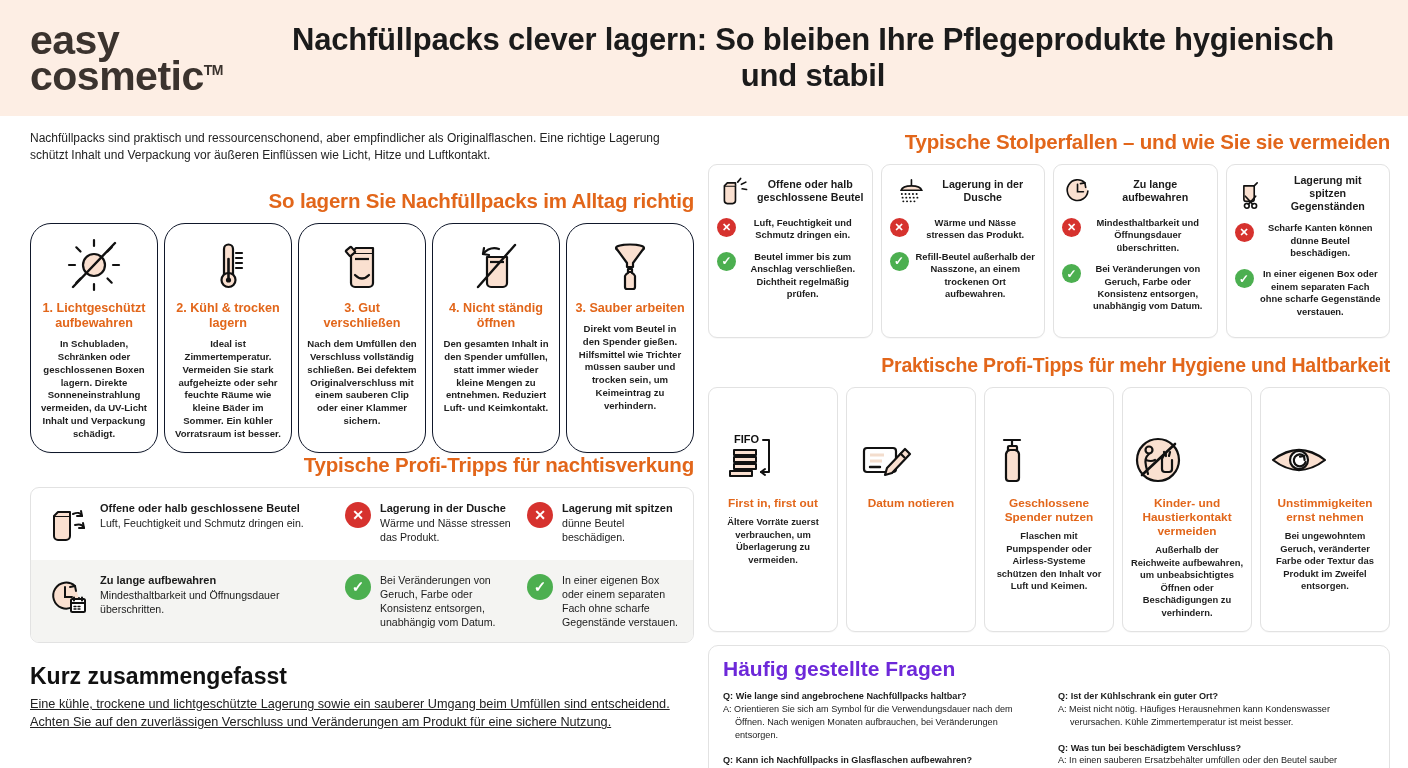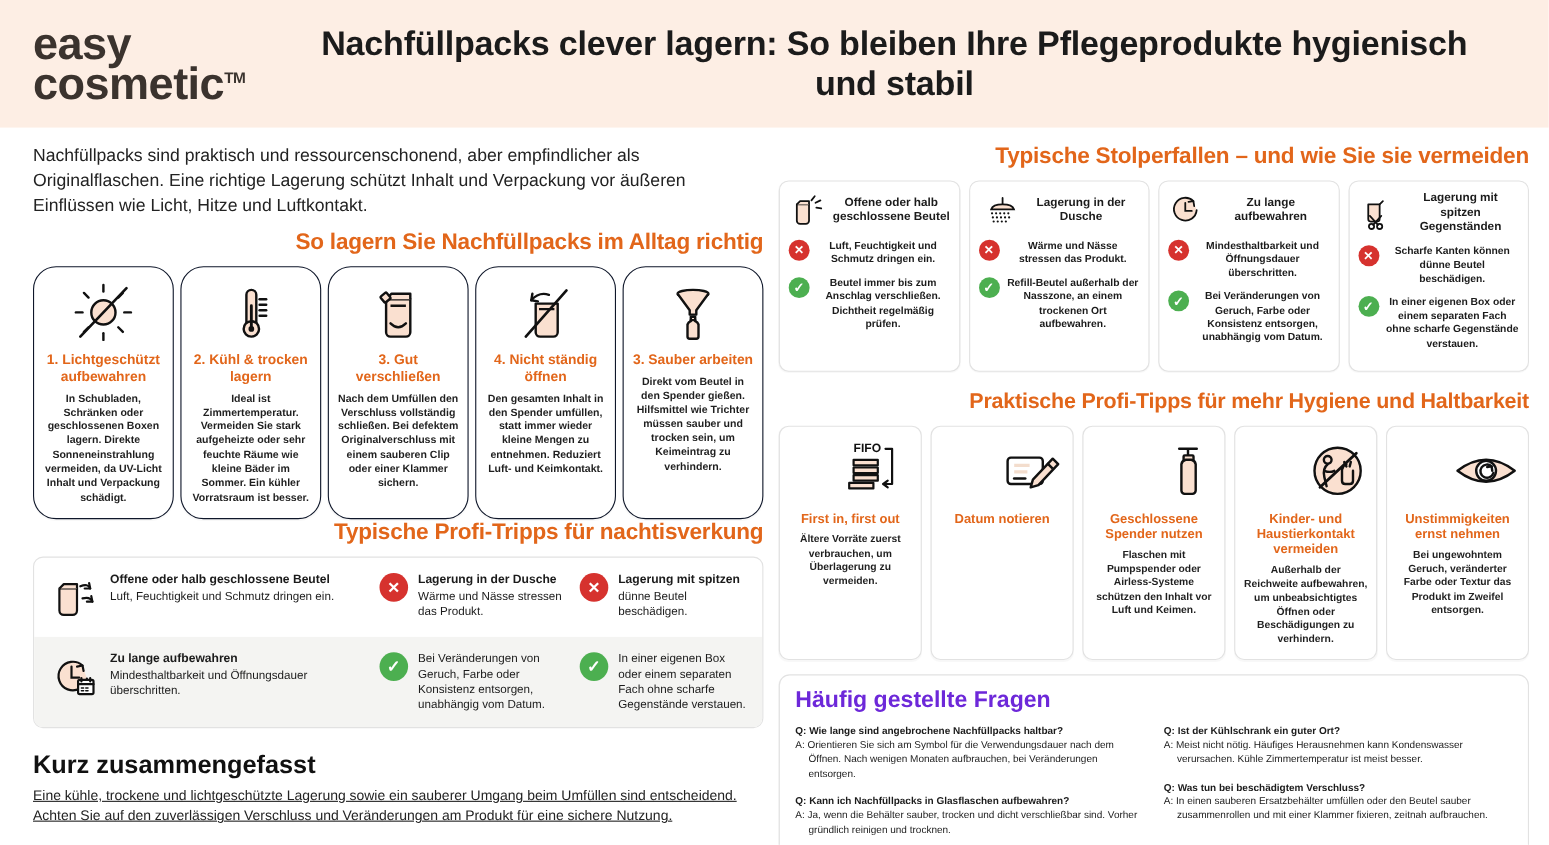--- a/index.html
+++ b/index.html
@@ -46,24 +46,24 @@
   .body {
     display: flex;
     gap: 14px;
     padding: 14px 14px 0 30px;
     height: 652px;
   }
   .col-left { width: 664px; flex: 0 0 664px; }
   .col-right { width: 682px; flex: 0 0 682px; }
 
   .intro {
-    font-size: 16px;
+    font-size: 12px;
     line-height: 1.45;
     color: #222;
-    margin-bottom: 8px;
+    margin-bottom: 24px;
   }
 
   h2.section {
     color: #e2661a;
     font-size: 20.5px;
     font-weight: 700;
     margin-bottom: 10px;
     letter-spacing: -0.2px;
     text-align: right;
   }
@@ -155,21 +155,21 @@
   .tip-card {
     flex: 1;
     background: #fff;
     border: 1px solid #e2e2e2;
     border-radius: 9px;
     padding: 10px 7px 12px;
     text-align: center;
     min-height: 188px;
     box-shadow: 0 1px 1px rgba(0,0,0,.03);
   }
-  .tip-card .ico { height: 60px; display:flex; align-items:center; justify-content:flex-end; }
+  .tip-card .ico { height: 60px; display:flex; align-items:center; justify-content:flex-start;margin-top:32px; }
   .tip-card h3 { color: #e2661a; font-size: 11.8px; font-weight: 700; line-height: 1.2; margin: 6px 0 6px; }
   .tip-card p { font-size: 9.4px; line-height: 1.33; font-weight: 700; color: #1f1f1f; }
 
   
   .faq {
     margin-top: 13px;
     border: 1px solid #e2e2e2;
     border-radius: 10px;
     background: #fff;
     padding: 11px 14px 14px;

